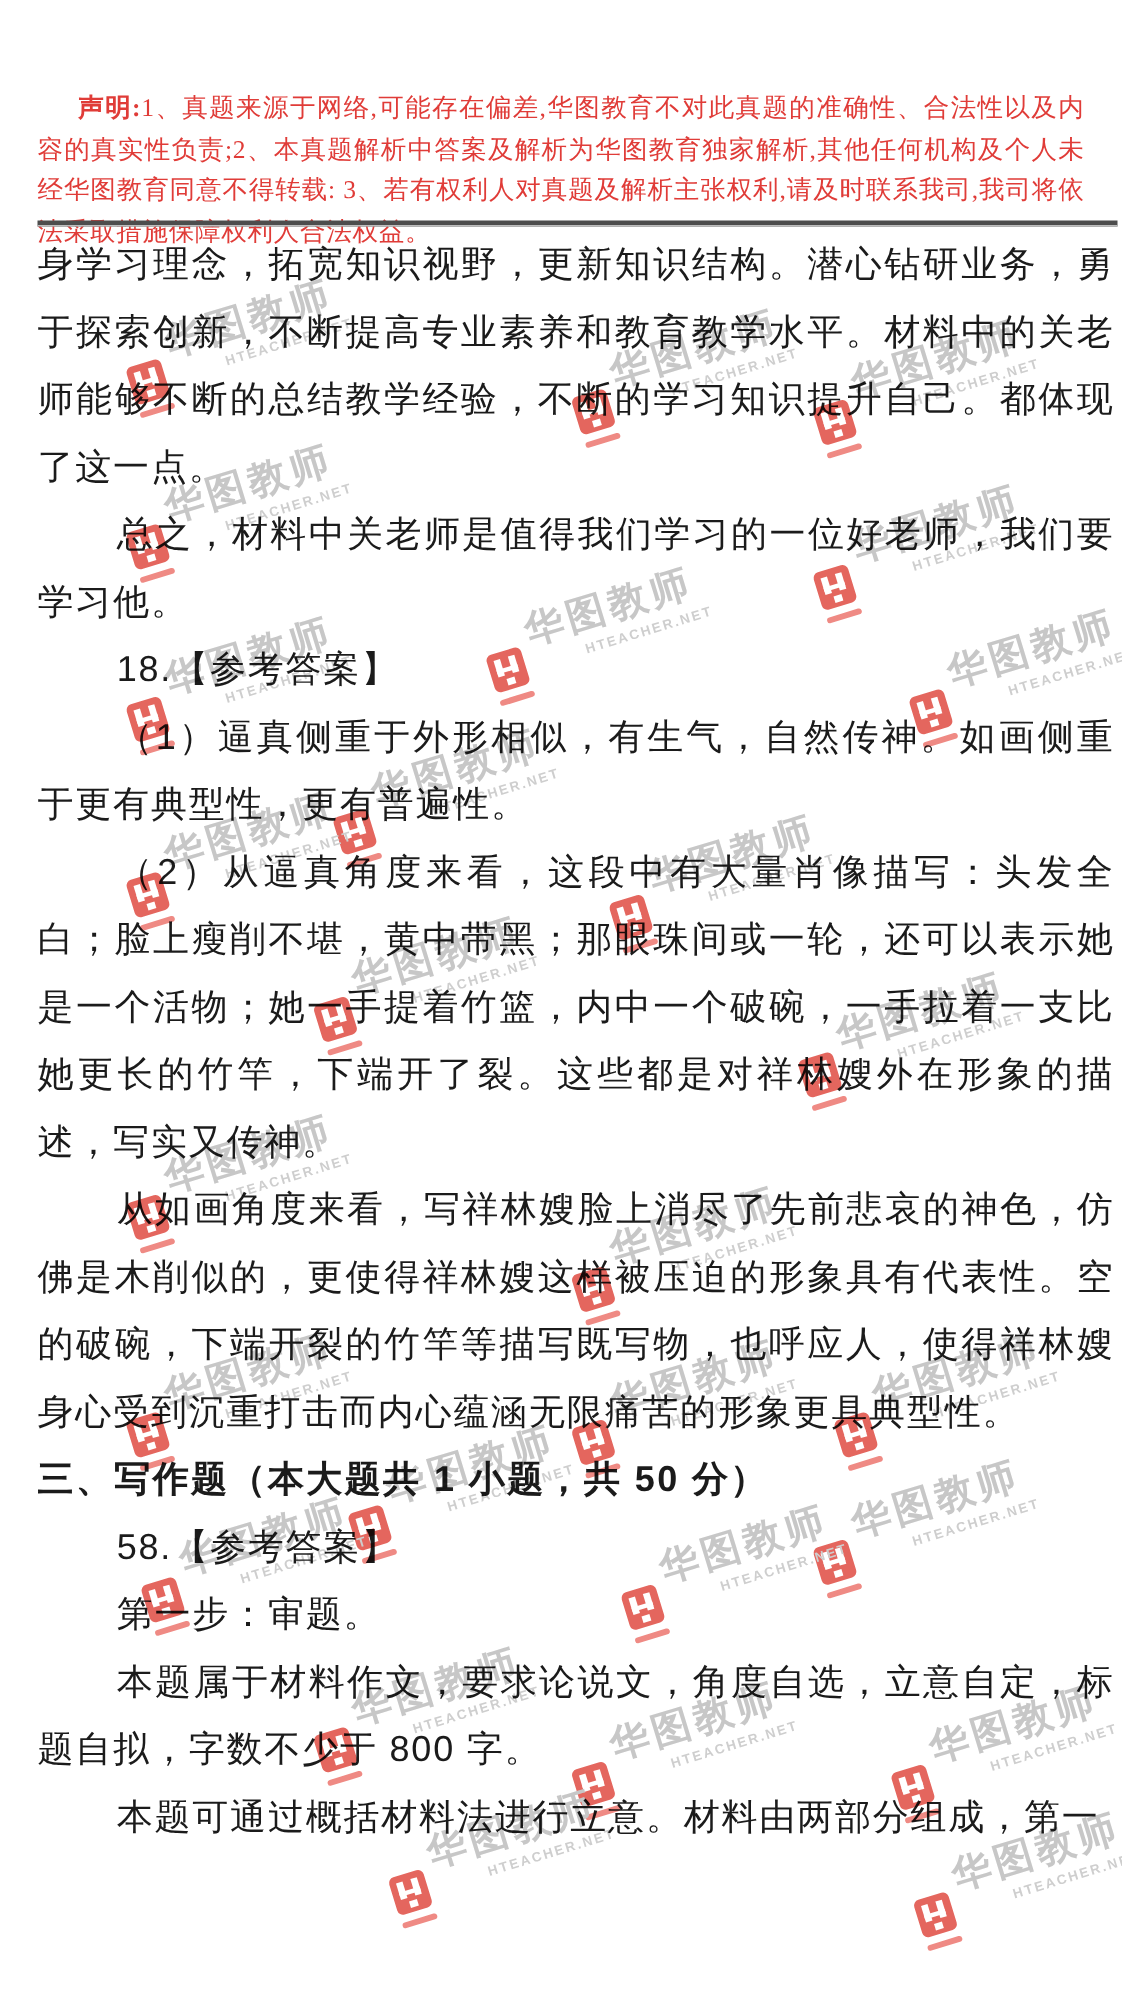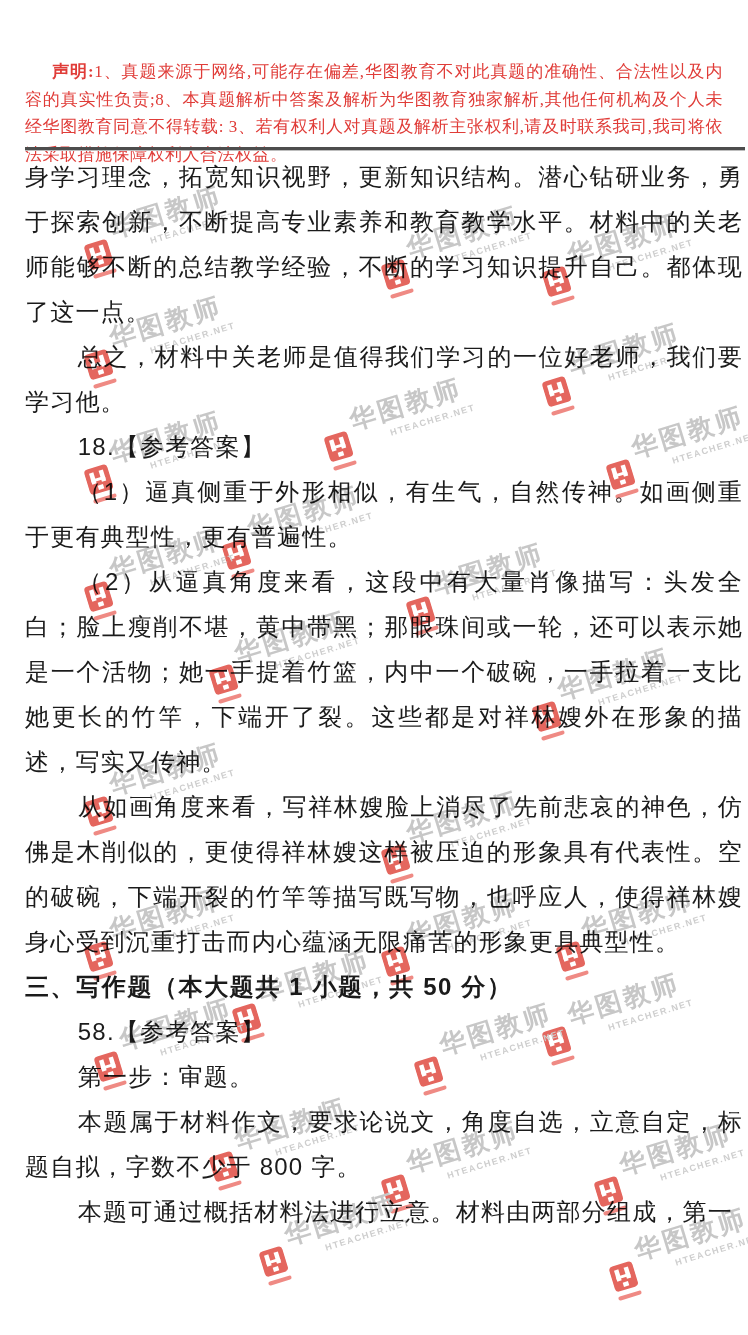--- a/index.html
+++ b/index.html
@@ -415,21 +415,21 @@
           <rect x="15" y="5.5" width="4.5" height="11.5" fill="#fff"></rect>
           <rect x="5" y="12" width="14.5" height="3" fill="#fff"></rect>
           <rect x="9.8" y="19.5" width="5.5" height="4.5" fill="#fff"></rect>
         </svg>
         <span class="wm-logo-sub"></span>
         <span class="wm-brand">华图教师</span>
         <span class="wm-domain">HTEACHER.NET</span>
       </div>
     </div>
 
-  <p class="disclaimer"><b>声明:</b><span>1、真题来源于网络,可能存在偏差,华图教育不对此真题的准确性、合法性以及内容的真实性负责;8、本真题解析中答案及解析为华图教育独家解析,其他任何机构及个人未经华图教育同意不得转载: 3、若有权利人对真题及解析主张权利,请及时联系我司,我司将依法采取措施保障权利人合法权益。</span></p>
+  <p class="disclaimer"><b>声明:</b><span>1、真题来源于网络,可能存在偏差,华图教育不对此真题的准确性、合法性以及内容的真实性负责;2、本真题解析中答案及解析为华图教育独家解析,其他任何机构及个人未经华图教育同意不得转载: 3、若有权利人对真题及解析主张权利,请及时联系我司,我司将依法采取措施保障权利人合法权益。</span></p>
 
   <div class="divider"></div>
 
   <div class="content">
     <p class="">身学习理念，拓宽知识视野，更新知识结构。潜心钻研业务，勇于探索创新，不断提高专业素养和教育教学水平。材料中的关老师能够不断的总结教学经验，不断的学习知识提升自己。都体现了这一点。</p>
     <p class="indent">总之，材料中关老师是值得我们学习的一位好老师，我们要学习他。</p>
     <p class="indent">18.【参考答案】</p>
     <p class="indent">（1）逼真侧重于外形相似，有生气，自然传神。如画侧重于更有典型性，更有普遍性。</p>
     <p class="indent">（2）从逼真角度来看，这段中有大量肖像描写：头发全白；脸上瘦削不堪，黄中带黑；那眼珠间或一轮，还可以表示她是一个活物；她一手提着竹篮，内中一个破碗，一手拉着一支比她更长的竹竿，下端开了裂。这些都是对祥林嫂外在形象的描述，写实又传神。</p>
     <p class="indent">从如画角度来看，写祥林嫂脸上消尽了先前悲哀的神色，仿佛是木削似的，更使得祥林嫂这样被压迫的形象具有代表性。空的破碗，下端开裂的竹竿等描写既写物，也呼应人，使得祥林嫂身心受到沉重打击而内心蕴涵无限痛苦的形象更具典型性。</p>

